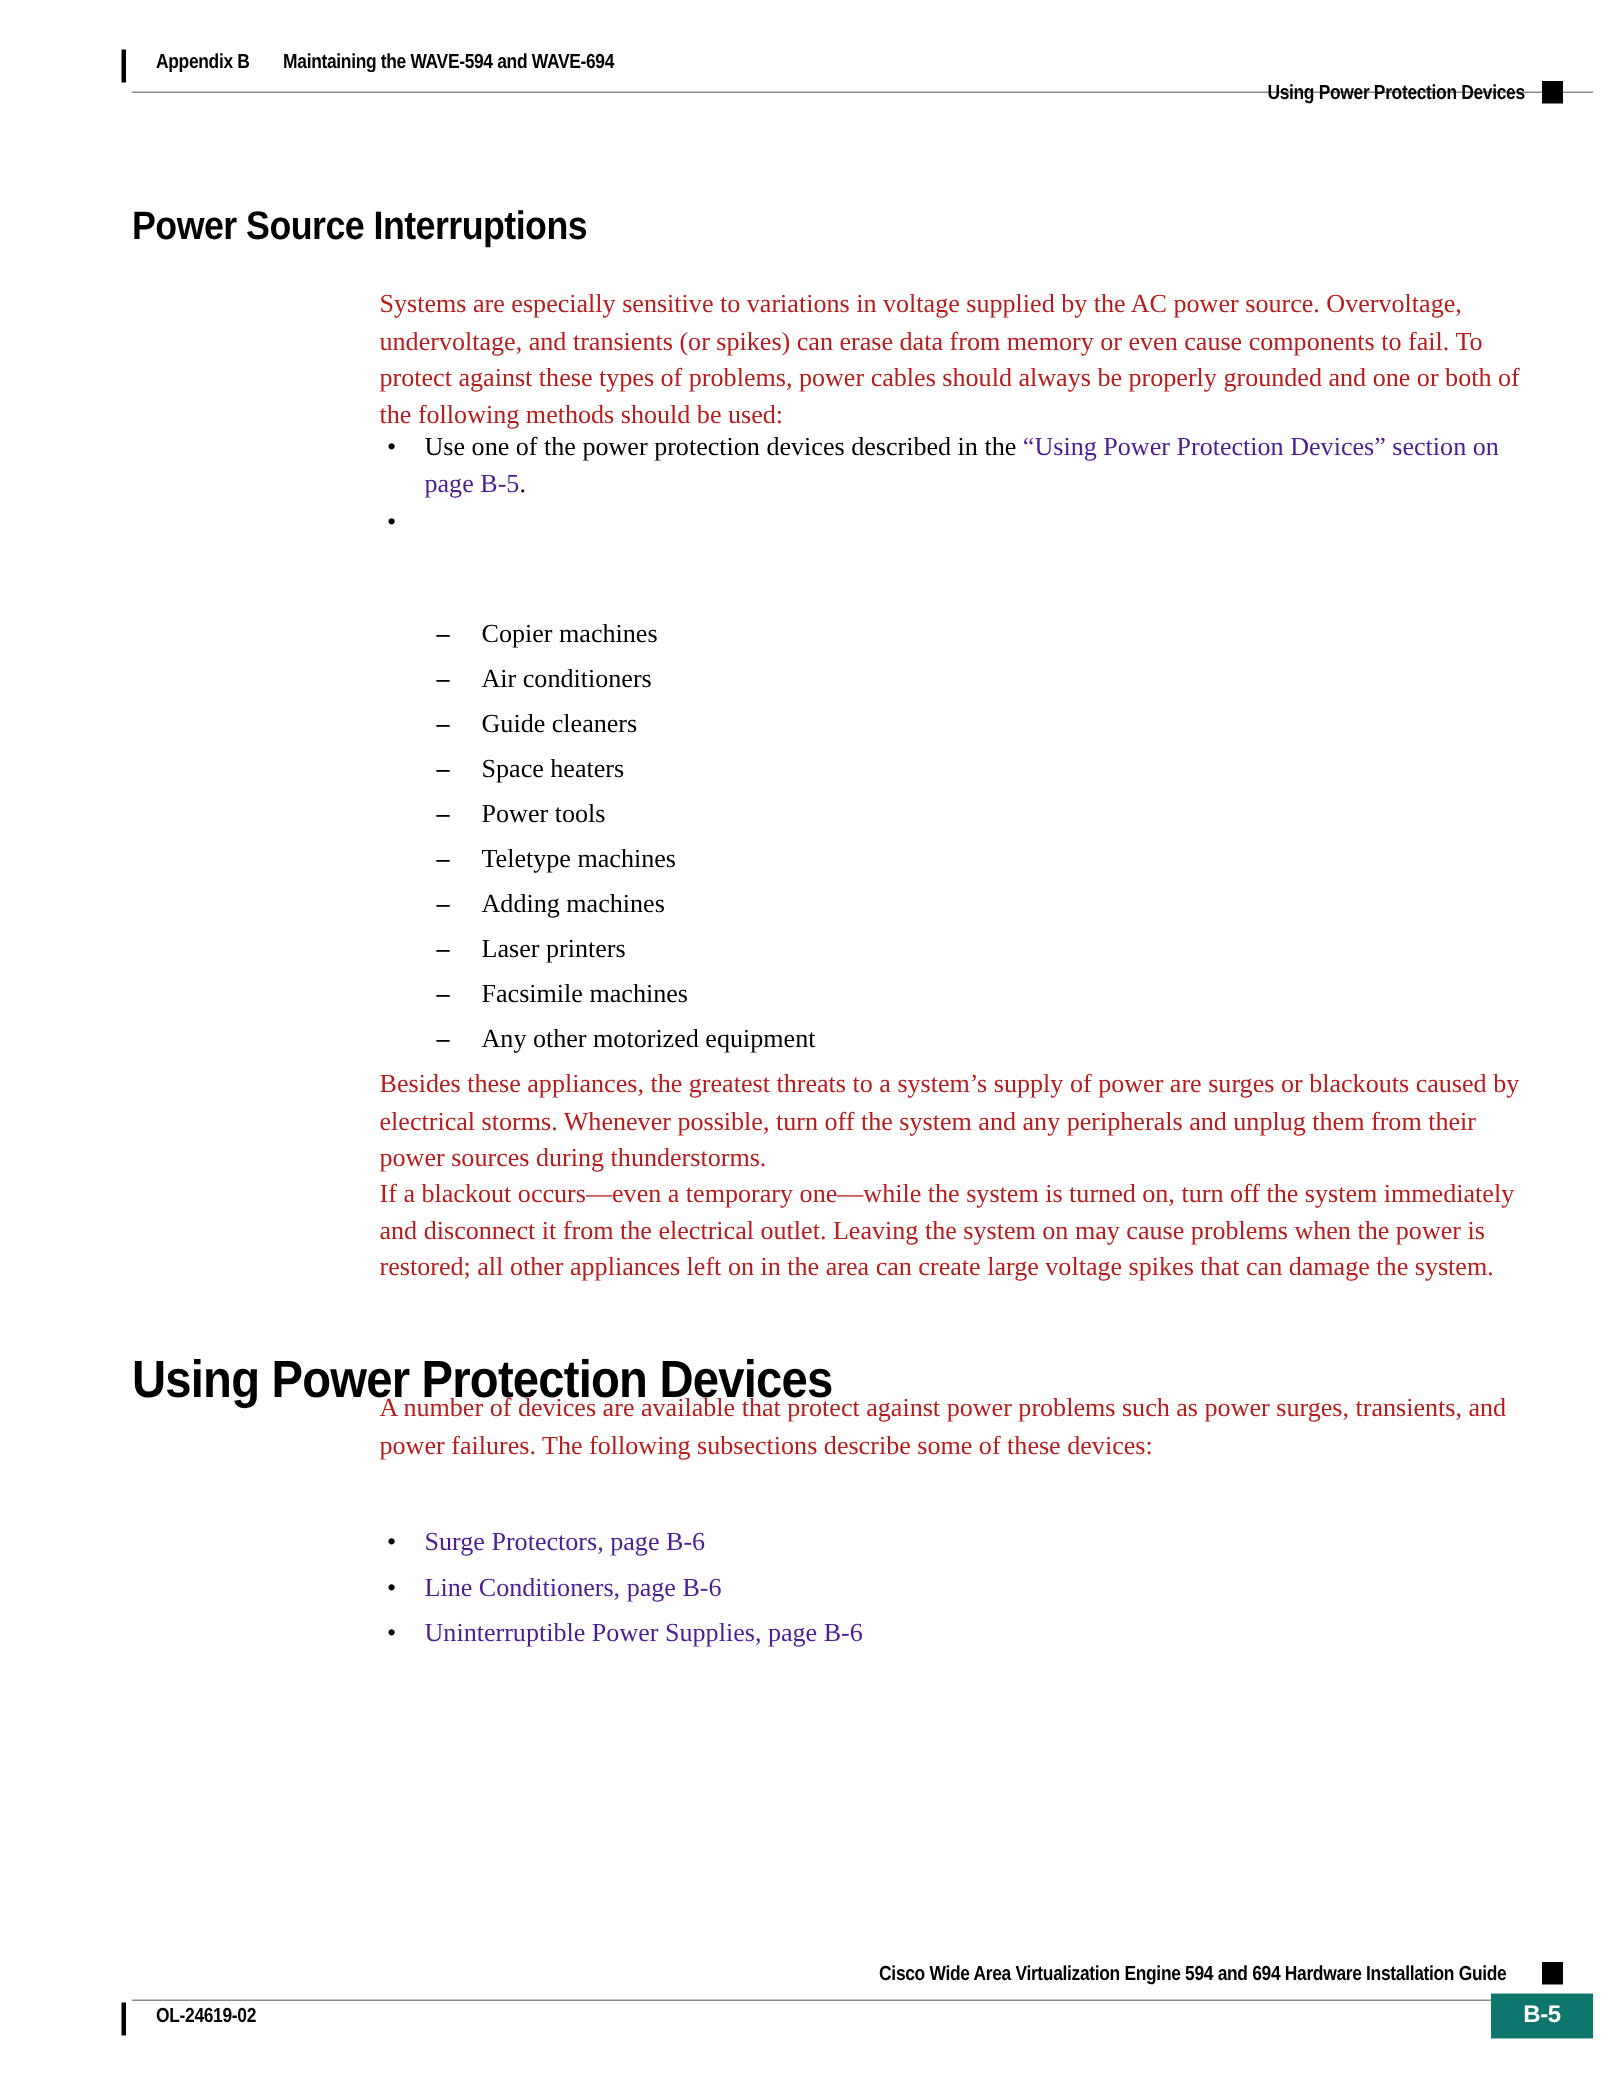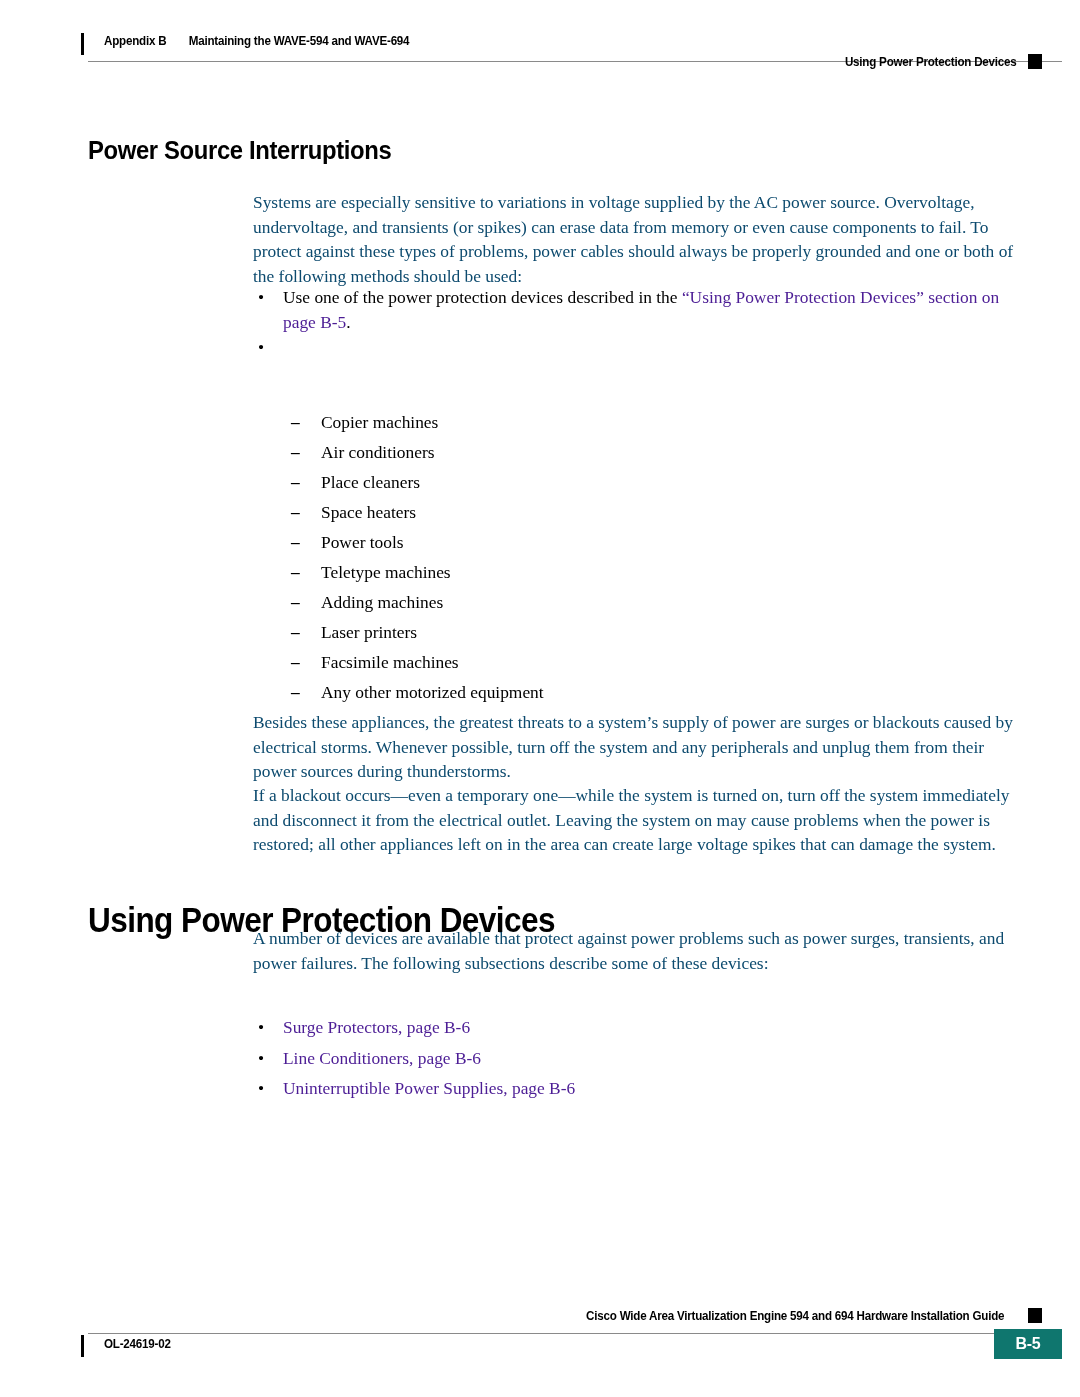--- a/index.html
+++ b/index.html
@@ -110,21 +110,21 @@
   }
 
   
   .body-text {
     position: absolute;
     left: 253px;
     width: 766px;
     font-size: 17.4px;
     line-height: 24.6px;
     text-align: left;
-    color: #0c4a6e;
+    color: #b91c1c;
   }
 
   
   .bullet-list {
     position: absolute;
     left: 253px;
     width: 766px;
   }
   .bullet-item {
     position: relative;
@@ -287,21 +287,21 @@
   </div>
 
   <div class="dash-list" style="top:407px;">
     <div class="dash-item">
       <span class="dmark">–</span><span>Copier machines</span>
     </div>
     <div class="dash-item">
       <span class="dmark">–</span><span>Air conditioners</span>
     </div>
     <div class="dash-item">
-      <span class="dmark">–</span><span>Place cleaners</span>
+      <span class="dmark">–</span><span>Guide cleaners</span>
     </div>
     <div class="dash-item">
       <span class="dmark">–</span><span>Space heaters</span>
     </div>
     <div class="dash-item">
       <span class="dmark">–</span><span>Power tools</span>
     </div>
     <div class="dash-item">
       <span class="dmark">–</span><span>Teletype machines</span>
     </div>

